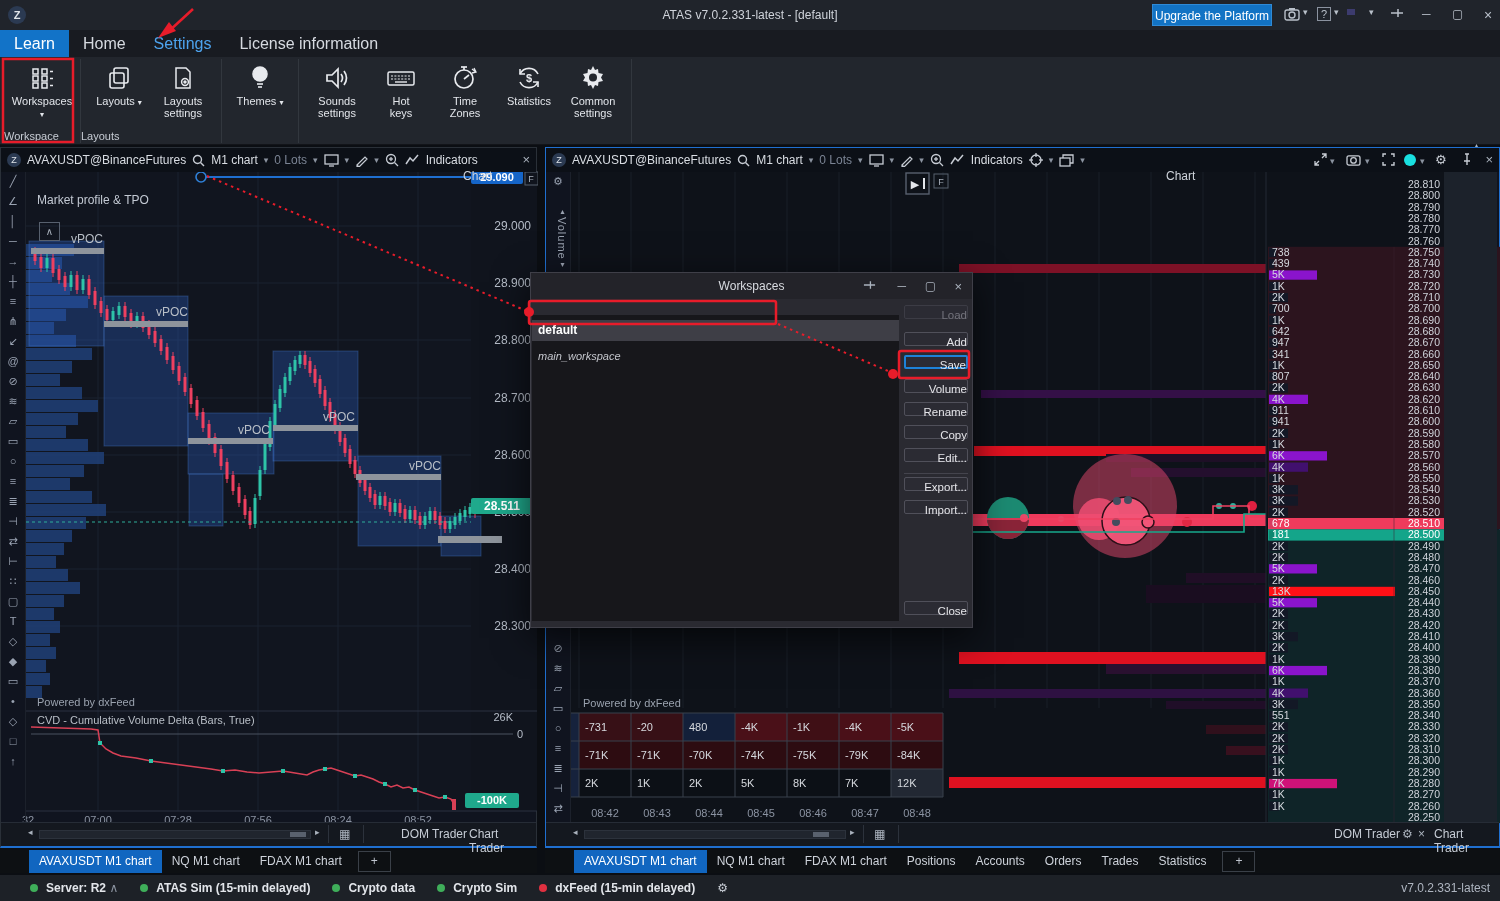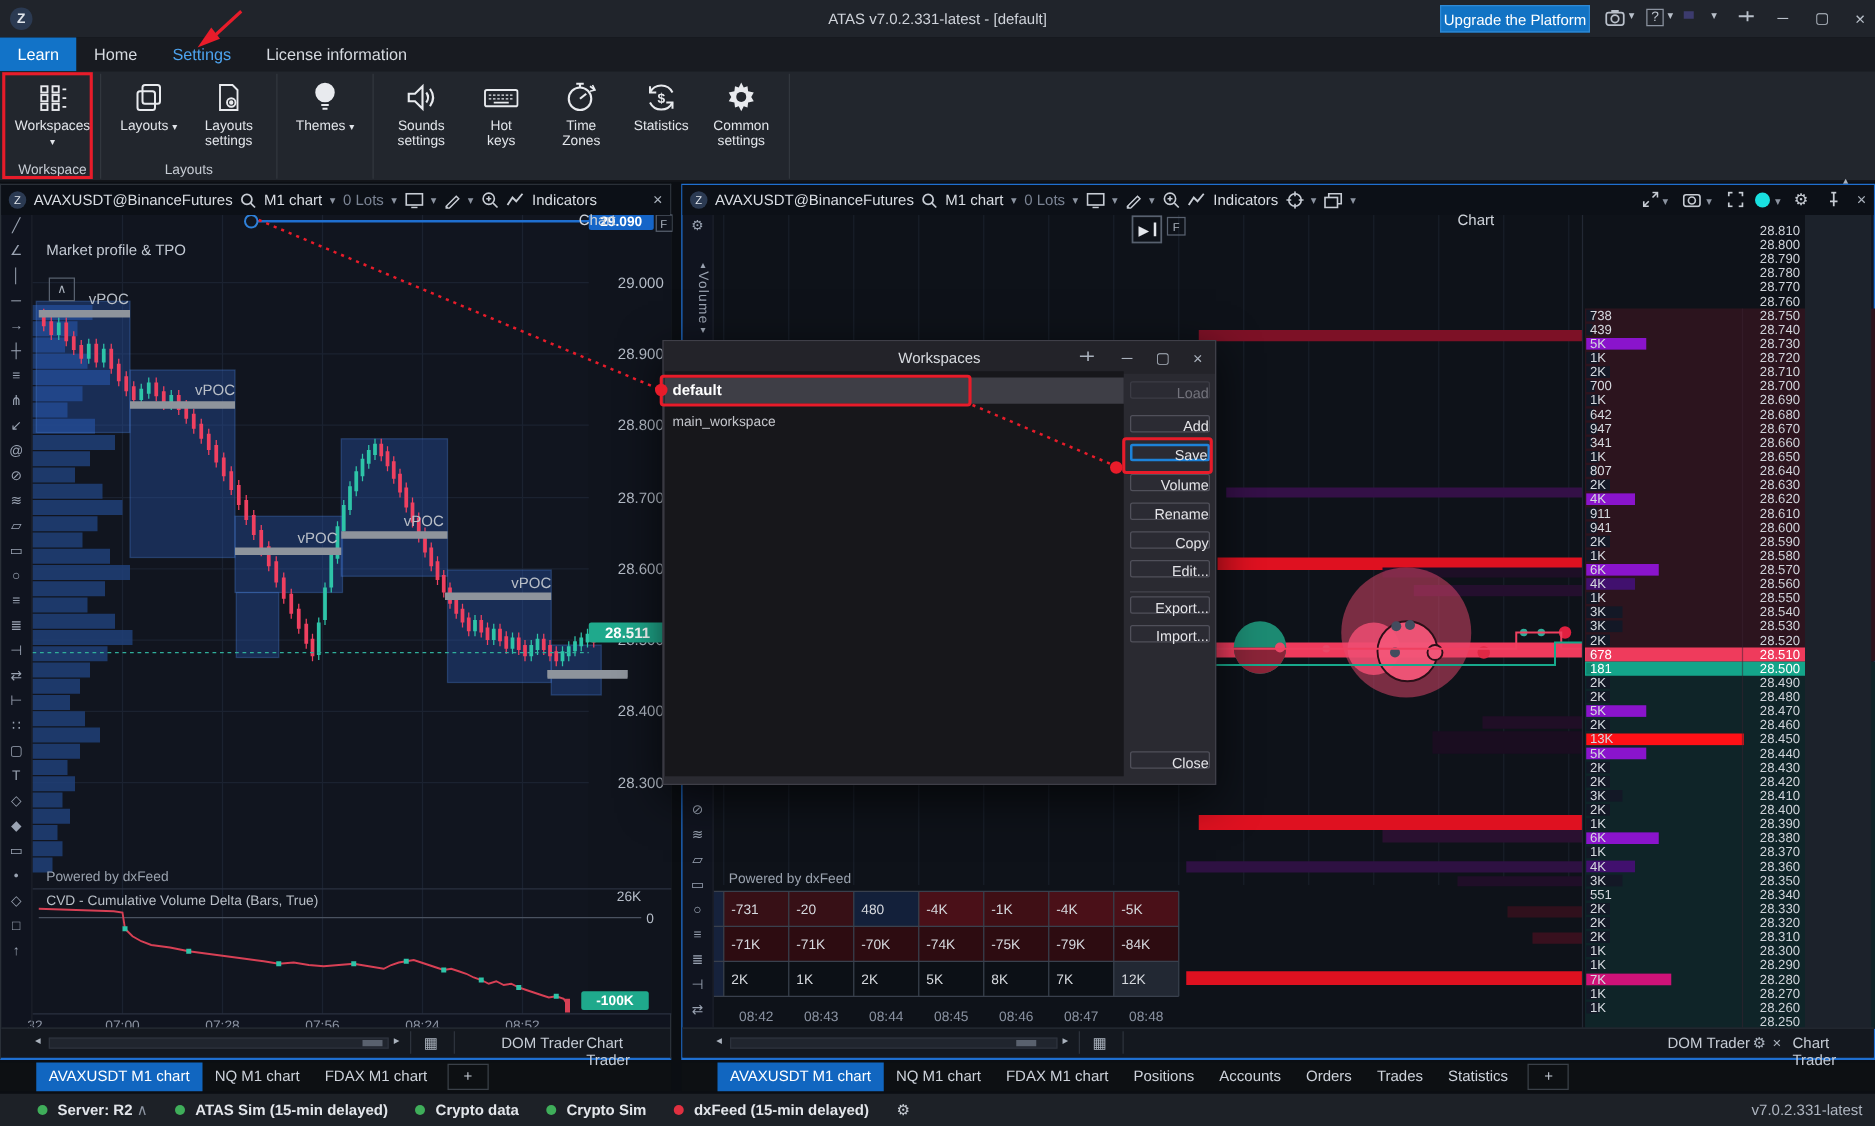--- a/index.html
+++ b/index.html
@@ -13,30 +13,30 @@
   #logo { position:absolute; left:8px; top:6px; width:18px; height:18px; border-radius:50%;
     background:#2b3a52; color:#dfe4ea; font-weight:bold; font-size:11px; text-align:center; line-height:18px; }
   #win-title { position:absolute; left:0; right:0; text-align:center; top:8px; font-size:12px; color:#cfd3da; }
   #upgrade-btn { position:absolute; left:1152px; top:4px; width:120px; height:22px; background:#1273c4;
     color:#fff; text-align:center; line-height:22px; font-size:12px; border:1px solid #2f8ad6; }
   .tb-ico { position:absolute; top:7px; color:#b9c0ca; font-size:12px; }
   .flag { width:17px; height:11px; background:linear-gradient(#b22234 20%,#fff 20%,#fff 40%,#b22234 40%,#b22234 60%,#fff 60%,#fff 80%,#b22234 80%); position:relative; }
   .flag:before { content:""; position:absolute; left:0; top:0; width:8px; height:6px; background:#3c3b6e; }
   
   #ribbon-tabs { position:absolute; left:0; top:30px; width:1500px; height:27px; background:#181b21; }
-  .rtab { float:left; height:27px; line-height:27px; padding:0 14px; font-size:13px; color:#d6dae0; }
+  .rtab { float:left; height:27px; line-height:27px; padding:0 14px; font-size:16px; color:#d6dae0; }
   .rtab.active { background:#1273c8; color:#fff; }
   .rtab.hl { color:#4da3ee; }
   #ribbon-body { position:absolute; left:0; top:57px; width:1500px; height:88px; background:#22262d; border-bottom:1px solid #121419; }
   #ribbon-groups { position:absolute; left:4px; top:2px; height:84px; display:flex; }
   .rgroup { position:relative; display:flex; align-items:flex-start; padding:0 6px; border-right:1px solid #32373e; }
   .ritem { width:64px; text-align:center; padding-top:4px; cursor:default; }
   .ritem .ric { height:30px; display:flex; align-items:center; justify-content:center; }
   .ritem .rlb { font-size:11px; color:#e2e5ea; line-height:12px; margin-top:2px; }
-  .rgroup .glabel { position:absolute; bottom:1px; left:0; right:0; text-align:center; font-size:11px; color:#c7ccd4; }
+  .rgroup .glabel { position:absolute; bottom:1px; left:0; right:0; font-size:11px; color:#c7ccd4; }
   #ribbon-collapse { position:absolute; left:1474px; top:83px; color:#aab2bd; font-size:10px; }
   svg.ic { display:block; }
   
   .panel { position:absolute; top:147px; height:701px; background:#10141f; }
   #left-panel { left:0; width:537px; border:1px solid #2a3038; border-bottom:2px solid #1f6fd0; }
   #right-panel { left:545px; width:955px; border:1px solid #1f6fd0; border-bottom:2px solid #1f6fd0; }
   .phead { position:absolute; left:0; top:0; right:0; height:24px; background:#0c1017; display:flex;
     align-items:center; gap:6px; padding-left:6px; font-size:12px; color:#d9dde3; z-index:3; }
   .phead .dim { color:#7b8494; }
   .phead .caret { color:#8b93a0; font-size:9px; }
@@ -64,21 +64,21 @@
     display:flex; align-items:center; gap:22px; padding-left:30px; font-size:12px; color:#e2e5ea; font-weight:bold; }
   .sdot { display:inline-block; width:8px; height:8px; border-radius:50%; margin-right:8px; }
   #sb-version { position:absolute; right:10px; font-weight:normal; color:#aeb5c0; }
   #sb-caret { color:#8b93a0; font-weight:normal; }
   
   #dialog { position:absolute; left:530px; top:272px; width:443px; height:356px; background:#2a2a31;
     border:1px solid #3f3f48; box-shadow:0 10px 34px rgba(0,0,0,.65); z-index:30; }
   #dlg-title { position:absolute; left:0; top:0; right:0; height:26px; background:#232329; text-align:center;
     line-height:26px; font-size:12px; color:#d8dbe0; }
   .dlg-ti { position:absolute; top:6px; color:#aab2bd; font-size:12px; }
-  #dlg-list { position:absolute; left:1px; top:24px; width:367px; bottom:6px; background:#17171b; }
+  #dlg-list { position:absolute; left:1px; top:42px; width:367px; bottom:6px; background:#17171b; }
   .dlg-row { position:absolute; left:0; right:0; height:21px; line-height:21px; padding-left:6px; font-size:12px; color:#c4c6cc; }
   .dlg-row.sel { background:#3e3e46; color:#fff; font-weight:bold; }
   .dlg-btn { position:absolute; left:373px; width:64px; height:14px; line-height:19px; text-align:right;
     background:#2b2b33; border:1px solid #50505a; color:#e4e4e8; font-size:11.5px; border-radius:2px; }
   .dlg-btn.disabled { color:#73737c; border-color:#3c3c45; }
   .dlg-btn.default { border:2px solid #1d82d8; line-height:17px; }
   #dlg-sep { position:absolute; left:373px; width:64px; height:1px; background:#44444d; }
   
   #annot { position:absolute; left:0; top:0; z-index:40; pointer-events:none; }
   .powered { position:absolute; font-size:11px; color:#9aa2ae; z-index:2; }
@@ -983,21 +983,21 @@
   <span class="dlg-ti" style="right:96px">
       <svg class="ic" width="13" height="12" viewBox="0 0 14 12">
         <path d="M1,6 H8 M8,2 V10 M8,6 L13,6" stroke="#aab2bd" stroke-width="1.4" fill="none"></path>
       </svg>
     </span>
   <span class="dlg-ti" style="right:66px">─</span>
   <span class="dlg-ti" style="right:36px">▢</span>
   <span class="dlg-ti" style="right:10px;font-size:13px">×</span>
   <div id="dlg-list">
       <div class="dlg-row sel" style="top: 5px; font-size: 12px;">default</div>
-      <div class="dlg-row" style="top: 31px; font-size: 11px;">main_workspace</div>
+      <div class="dlg-row" style="top: 31px; font-size: 11px; font-style: italic;">main_workspace</div>
     </div>
   <div id="dlg-buttons"></div>
   <div id="dlg-sep" style="top:200px"></div>
   <div class="dlg-btn" style="top:328px">Close</div>
 <div class="dlg-btn disabled" style="top: 32px;">Load</div>
     <div class="dlg-btn" style="top: 59px;">Add</div>
     <div class="dlg-btn default" style="top: 82px;">Save</div>
     <div class="dlg-btn" style="top: 106px;">Volume</div>
     <div class="dlg-btn" style="top: 129px;">Rename</div>
     <div class="dlg-btn" style="top: 152px;">Copy</div>

